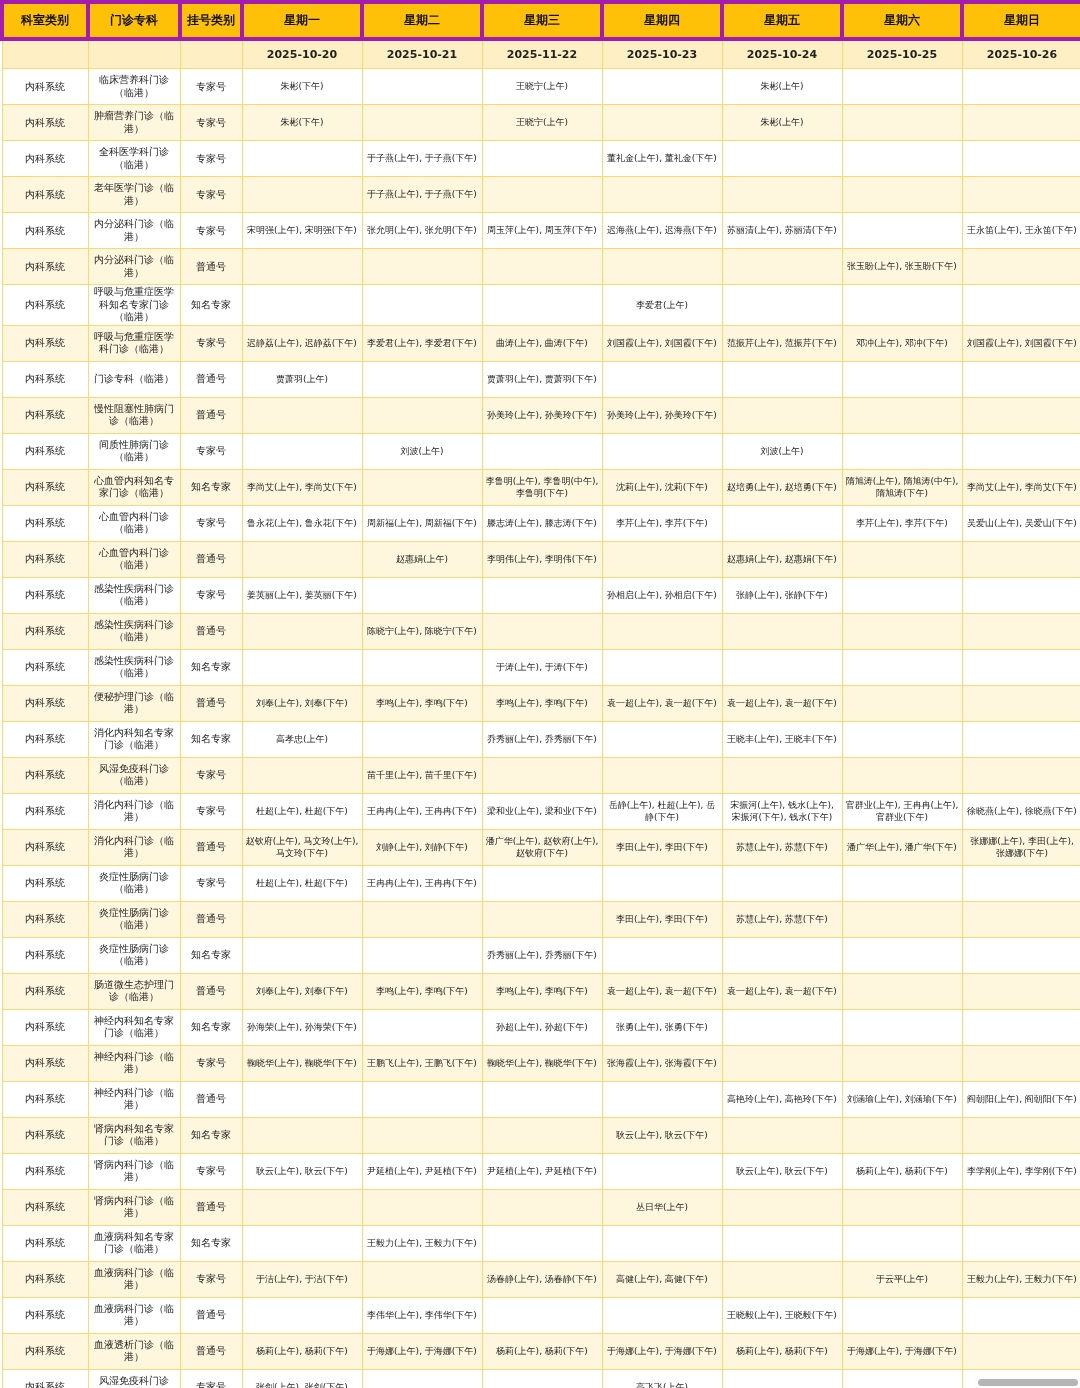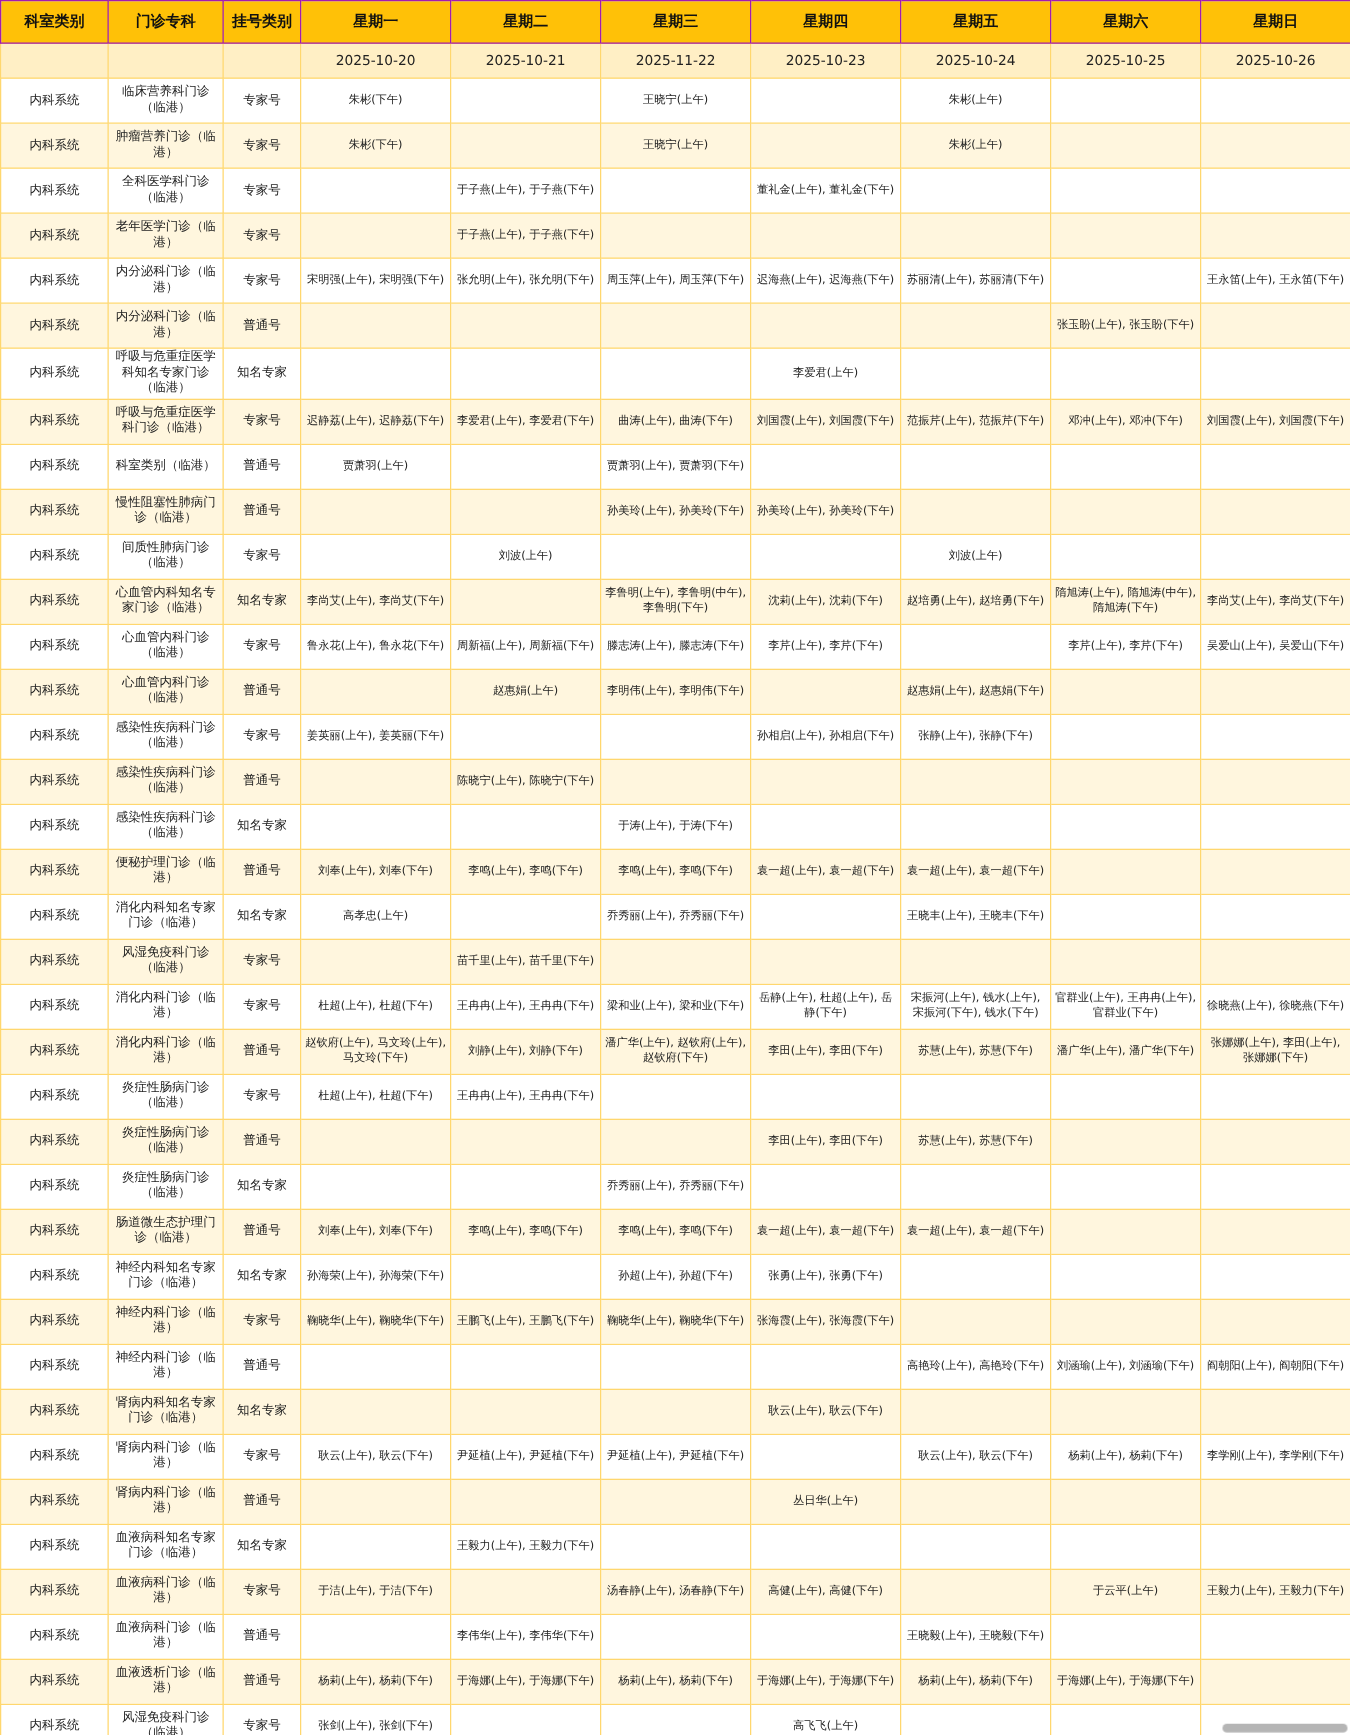--- a/index.html
+++ b/index.html
@@ -3,22 +3,22 @@
 <meta charset="utf-8">
 <style>
   html,body{margin:0;padding:0;background:#fff;}
   body{width:1080px;font-family:"DejaVu Sans","Liberation Sans",sans-serif;}
   table{border-collapse:collapse;table-layout:fixed;width:1080px;}
   col.c-cat{width:86px;}
   col.c-spec{width:92px;}
   col.c-reg{width:62px;}
   col.c-day{width:120px;}
   th,td{border:1px solid #ffd76e;text-align:center;vertical-align:middle;padding:1px 3px;color:#222;word-break:break-all;}
-  tr.header-row th{background:#ffc107;border:1px solid #a21caf;font-size:12px;font-weight:bold;height:31px;color:#111;}
-  tr.date-row td{background:#ffefc5;font-weight:normal;font-size:11px;height:25px;margin-left:46px;}
+  tr.header-row th{background:#ffc107;border:4px solid #a21caf;font-size:12px;font-weight:bold;height:31px;color:#111;}
+  tr.date-row td{background:#ffefc5;font-weight:bold;font-size:11px;height:25px;margin-left:46px;}
   tbody td{font-size:9px;height:33px;line-height:1.35;background:#fff;}
   tbody td.cat,tbody td.reg{font-size:10px;}
   tbody td.spec{font-size:10px;line-height:1.25;}
   tr.cream td{background:#fff6de;}
   tr.white td{background:#ffffff;}
   .hscroll-thumb{position:fixed;right:2px;bottom:2px;width:100px;height:7px;border-radius:4px;background:#b5b5b5;}
 </style>
 </head>
 <body>
 
@@ -153,21 +153,21 @@
         <td class="day">迟静荔(上午), 迟静荔(下午)</td>
         <td class="day">李爱君(上午), 李爱君(下午)</td>
         <td class="day">曲涛(上午), 曲涛(下午)</td>
         <td class="day">刘国霞(上午), 刘国霞(下午)</td>
         <td class="day">范振芹(上午), 范振芹(下午)</td>
         <td class="day">邓冲(上午), 邓冲(下午)</td>
         <td class="day">刘国霞(上午), 刘国霞(下午)</td>
       </tr>
       <tr class="white">
         <td class="cat">内科系统</td>
-        <td class="spec">科室类别（临港）</td>
+        <td class="spec">门诊专科（临港）</td>
         <td class="reg">普通号</td>
         <td class="day">贾萧羽(上午)</td>
         <td class="day"></td>
         <td class="day">贾萧羽(上午), 贾萧羽(下午)</td>
         <td class="day"></td>
         <td class="day"></td>
         <td class="day"></td>
         <td class="day"></td>
       </tr>
       <tr class="cream">

